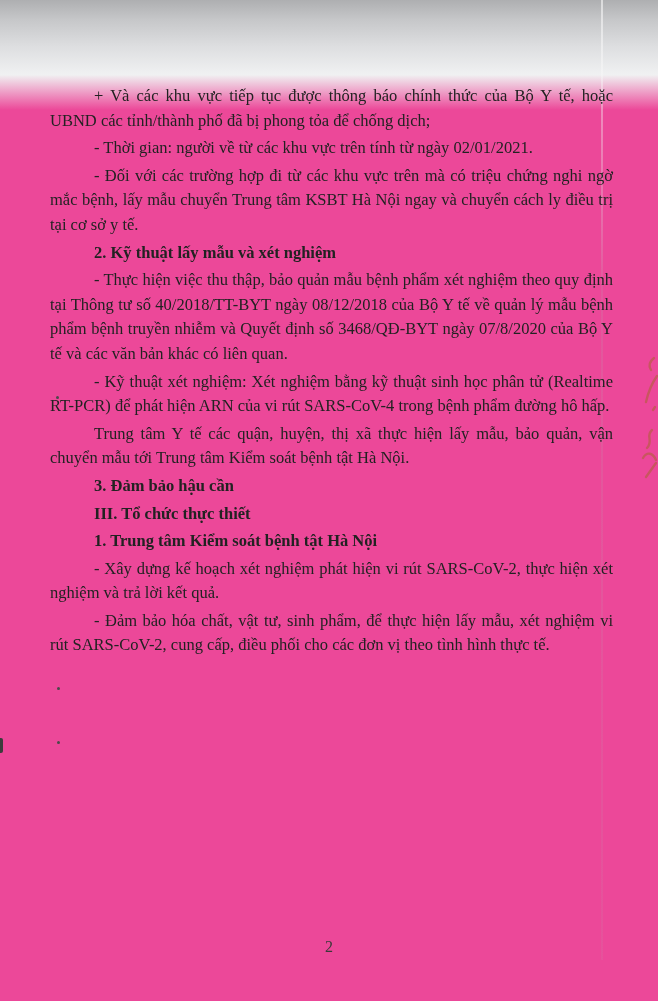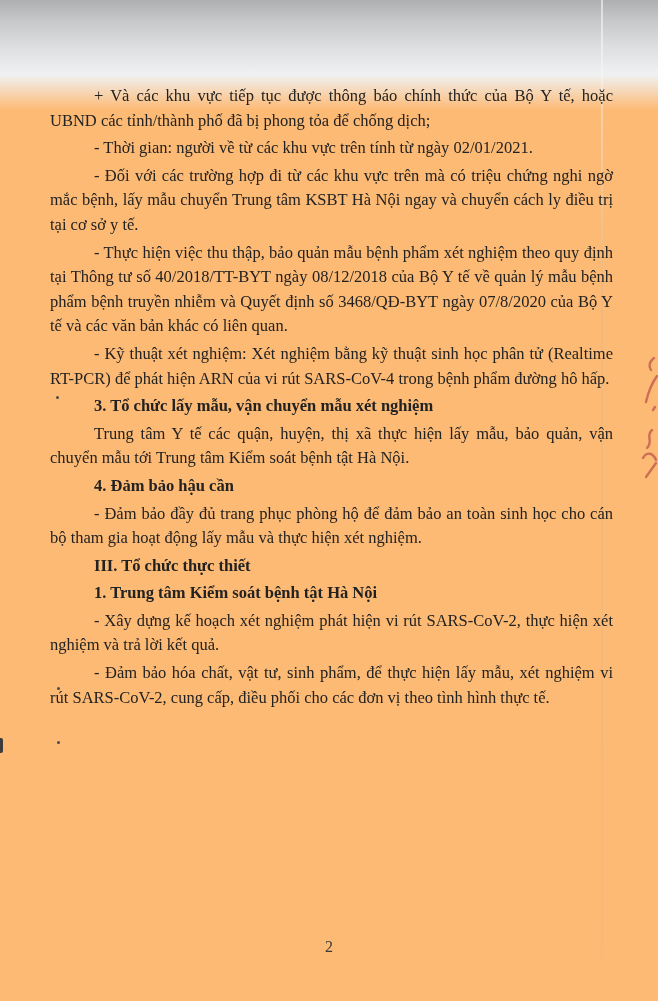--- a/index.html
+++ b/index.html
@@ -5,21 +5,21 @@
 <style>
   html, body {
     margin: 0;
     padding: 0;
     background: #ffffff;
   }
   .page {
     position: relative;
     width: 658px;
     height: 1001px;
-    background: #fdba74;
+    background: #ec4899;
     overflow: hidden;
     font-family: "Liberation Serif", "DejaVu Serif", serif;
     color: #222222;
   }
   
   .scan-shadow-top {
     position: absolute;
     left: 0; top: 0;
     width: 658px; height: 110px;
     background: linear-gradient(180deg,
@@ -93,26 +93,25 @@
 
 <div class="page">
 
   <div class="scan-shadow-top"></div>
   <div class="scan-streak"></div>
 
   <div class="doc-body" id="doc-body">
       <p class="body">+ Và các khu vực tiếp tục được thông báo chính thức của Bộ Y tế, hoặc UBND các tỉnh/thành phố đã bị phong tỏa để chống dịch;</p>
       <p class="body">- Thời gian: người về từ các khu vực trên tính từ ngày 02/01/2021.</p>
       <p class="body">- Đối với các trường hợp đi từ các khu vực trên mà có triệu chứng nghi ngờ mắc bệnh, lấy mẫu chuyển Trung tâm KSBT Hà Nội ngay và chuyển cách ly điều trị tại cơ sở y tế.</p>
+      <p class="heading">2. Kỹ thuật lấy mẫu và xét nghiệm</p>
       <p class="body">- Thực hiện việc thu thập, bảo quản mẫu bệnh phẩm xét nghiệm theo quy định tại Thông tư số 40/2018/TT-BYT ngày 08/12/2018 của Bộ Y tế về quản lý mẫu bệnh phẩm bệnh truyền nhiễm và Quyết định số 3468/QĐ-BYT ngày 07/8/2020 của Bộ Y tế và các văn bản khác có liên quan.</p>
       <p class="body">- Kỹ thuật xét nghiệm: Xét nghiệm bằng kỹ thuật sinh học phân tử (Realtime RT-PCR) để phát hiện ARN của vi rút SARS-CoV-4 trong bệnh phẩm đường hô hấp.</p>
-      <p class="heading">3. Tổ chức lấy mẫu, vận chuyển mẫu xét nghiệm</p>
       <p class="body">Trung tâm Y tế các quận, huyện, thị xã thực hiện lấy mẫu, bảo quản, vận chuyển mẫu tới Trung tâm Kiểm soát bệnh tật Hà Nội.</p>
-      <p class="heading">4. Đảm bảo hậu cần</p>
-      <p class="body">- Đảm bảo đầy đủ trang phục phòng hộ để đảm bảo an toàn sinh học cho cán bộ tham gia hoạt động lấy mẫu và thực hiện xét nghiệm.</p>
+      <p class="heading">3. Đảm bảo hậu cần</p>
       <p class="heading">III. Tổ chức thực thiết</p>
       <p class="heading">1. Trung tâm Kiểm soát bệnh tật Hà Nội</p>
       <p class="body">- Xây dựng kế hoạch xét nghiệm phát hiện vi rút SARS-CoV-2, thực hiện xét nghiệm và trả lời kết quả.</p>
       <p class="body">- Đảm bảo hóa chất, vật tư, sinh phẩm, để thực hiện lấy mẫu, xét nghiệm vi rút SARS-CoV-2, cung cấp, điều phối cho các đơn vị theo tình hình thực tế.</p>
     </div>
 
   <svg class="red-ink-marks" viewBox="0 0 20 132" xmlns="http://www.w3.org/2000/svg">
     <g stroke="#bf5a50" stroke-width="2.4" stroke-linecap="round" fill="none" opacity="0.78">
       <path d="M16,8 C12,11 10,15 13,20"></path>
       <path d="M19,26 C14,33 10,43 8,52"></path>

